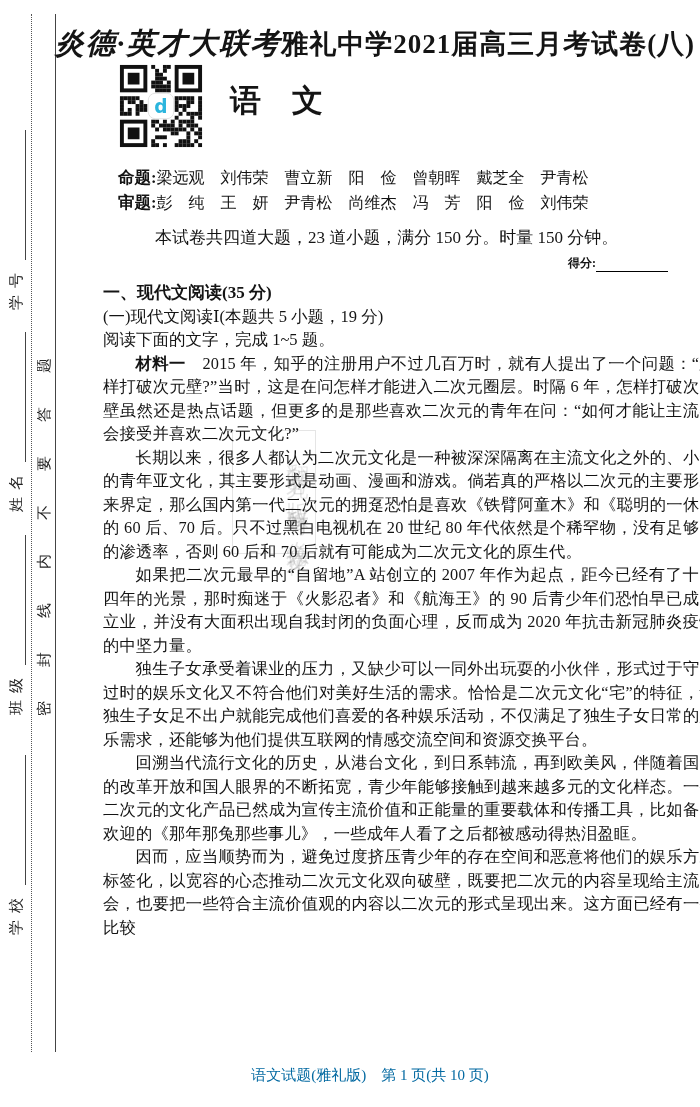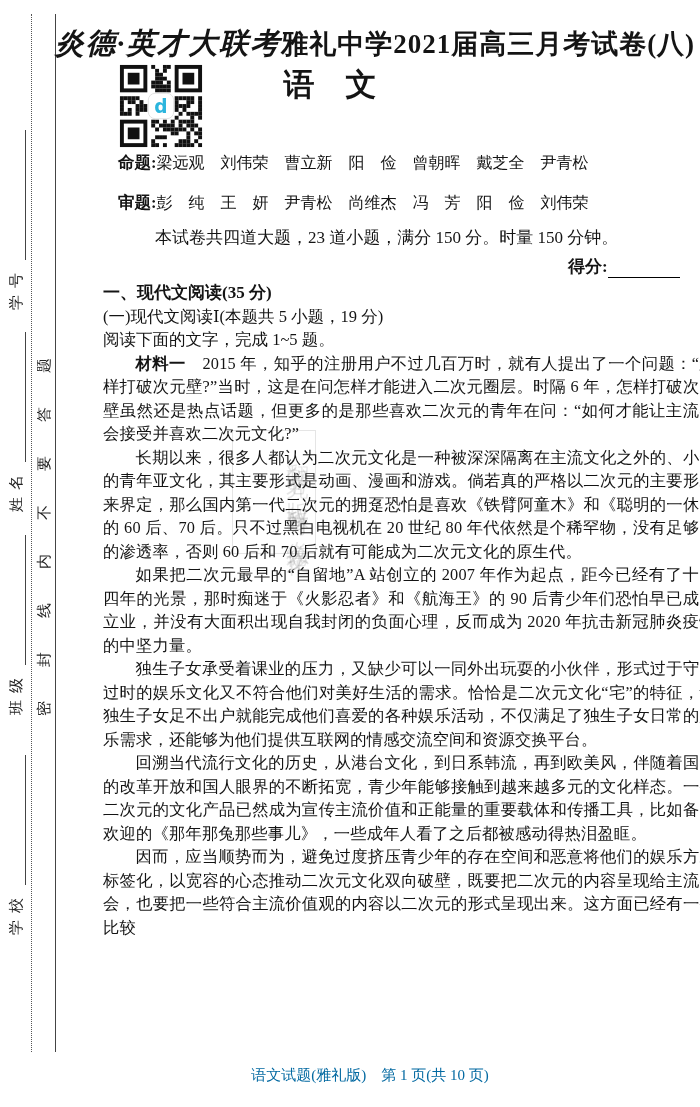--- a/index.html
+++ b/index.html
@@ -22,29 +22,29 @@
   }
   
   .main-title{
     position:absolute;top:24px;left:50px;width:650px;text-align:center;white-space:nowrap;
     font-size:27px;letter-spacing:1px;
   }
   .main-title .brush{font-weight:900;font-style:italic;font-size:29px;letter-spacing:2px;}
   .main-title .rest{font-weight:600;}
   .qr{position:absolute;left:118px;top:63px;}
   .subject-title{
-    position:absolute;top:64px;left:230px;width:200px;text-align:center;
+    position:absolute;top:80px;left:230px;width:200px;
     font-size:31px;font-weight:bold;
   }
   .meta-row{position:absolute;left:118px;font-size:16px;white-space:nowrap;}
   .meta-row .lbl{font-weight:bold;font-size:16.5px;}
-  .row-proposers{top:152px;text-align:center;}
+  .row-proposers{top:167px;text-align:center;}
   .row-reviewers{top:192px;}
   .exam-info{position:absolute;top:226px;left:80px;width:613px;text-align:center;font-size:17px;}
-  .score{position:absolute;top:255px;left:568px;font-size:17px;font-weight:bold;}
+  .score{position:absolute;top:255px;left:568px;font-size:12px;font-weight:bold;}
   .score .blank{display:inline-block;width:72px;border-bottom:1.6px solid #000;height:16px;vertical-align:bottom;}
   
   .body-block{position:absolute;top:281px;left:75px;width:613px;z-index:2;margin-left:28px;}
   .section-heading{font-weight:bold;font-size:17px;line-height:23.5px;}
   .subsection,.instruction{font-size:16.5px;line-height:23.5px;}
   .body-block p{
     margin:0;font-size:16.3px;line-height:23.5px;text-align:justify;text-indent:2em;
     letter-spacing:.2px;
   }
   .body-block p b{font-weight:bold;font-family:Liberation Serif, serif;}

